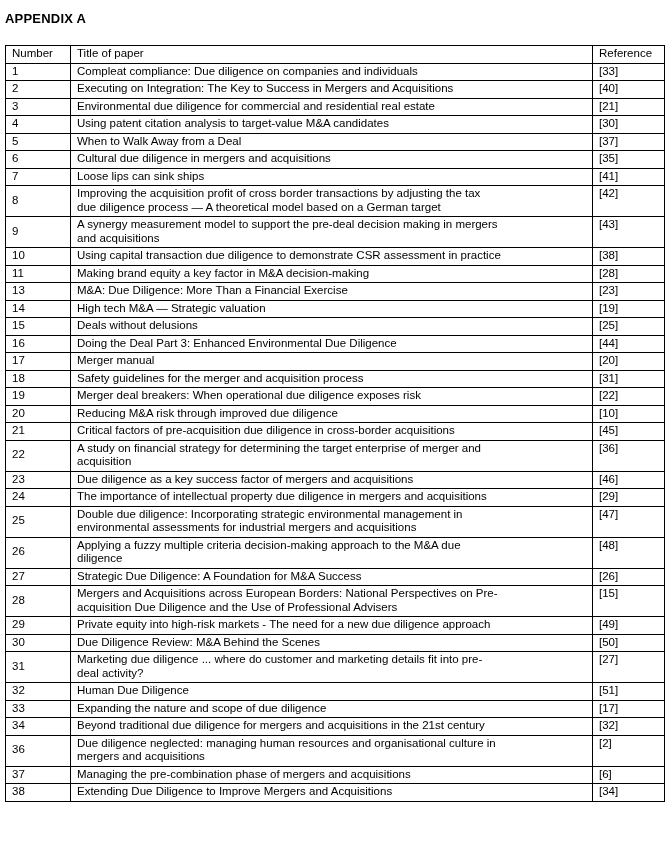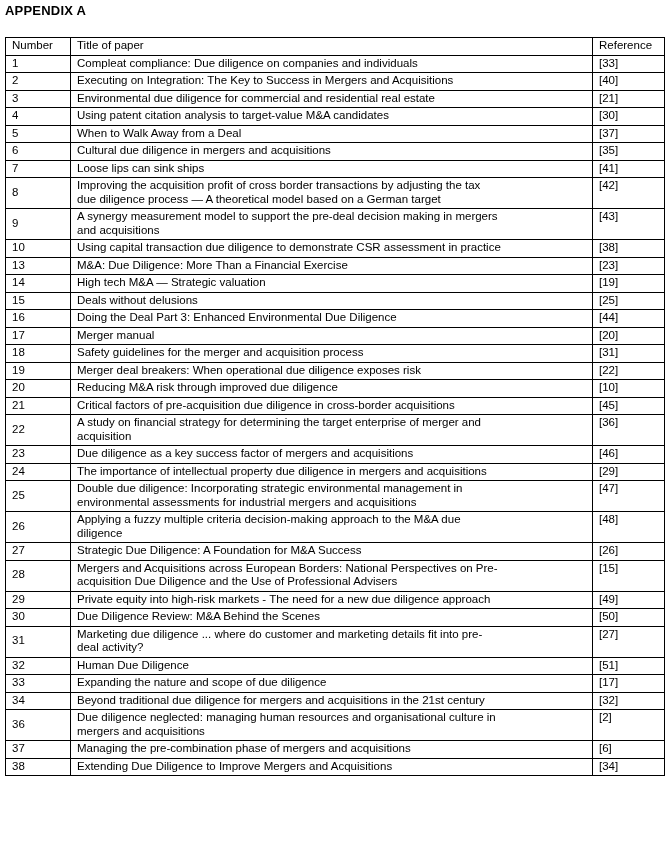--- a/index.html
+++ b/index.html
@@ -7,21 +7,21 @@
     margin: 0;
     padding: 0;
     background: #ffffff;
     color: #000000;
     font-family: "Liberation Sans", "DejaVu Sans", sans-serif;
   }
   .page {
     width: 671px;
     height: 845px;
     background: #ffffff;
-    padding: 4px 7px 0 5px;
+    padding: 12px 7px 0 5px;
     overflow: hidden;
   }
   .appendix-title {
     font-size: 13px;
     font-weight: bold;
     letter-spacing: 0.2px;
     margin: 0 0 0 0;
     line-height: 14px;
   }
   table.papers {
@@ -124,20 +124,25 @@
 and acquisitions</td>
       <td class="cell-ref">[43]</td>
     </tr>
 
     <tr>
       <td class="cell-number">10</td>
       <td class="cell-title">Using capital transaction due diligence to demonstrate CSR assessment in practice</td>
       <td class="cell-ref">[38]</td>
     </tr>
 
+    <tr>
+      <td class="cell-number">11</td>
+      <td class="cell-title">Making brand equity a key factor in M&amp;A decision-making</td>
+      <td class="cell-ref">[28]</td>
+    </tr>
 
 
     <tr>
       <td class="cell-number">13</td>
       <td class="cell-title">M&amp;A: Due Diligence: More Than a Financial Exercise</td>
       <td class="cell-ref">[23]</td>
     </tr>
 
     <tr>
       <td class="cell-number">14</td>

